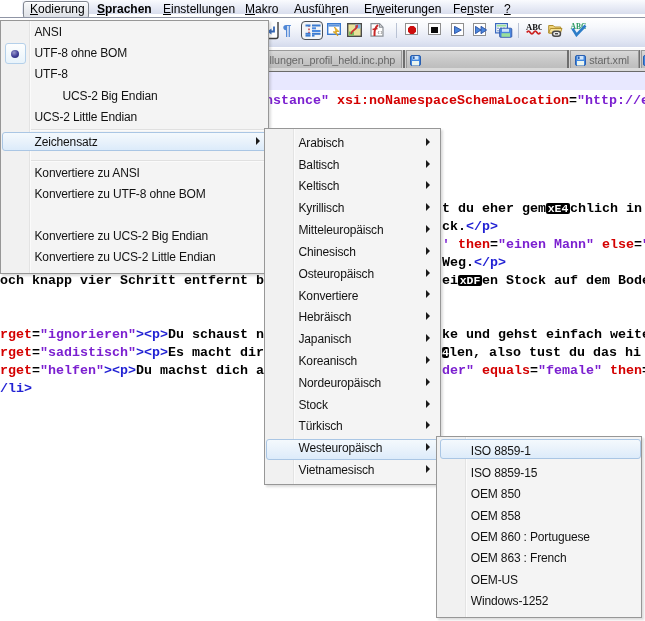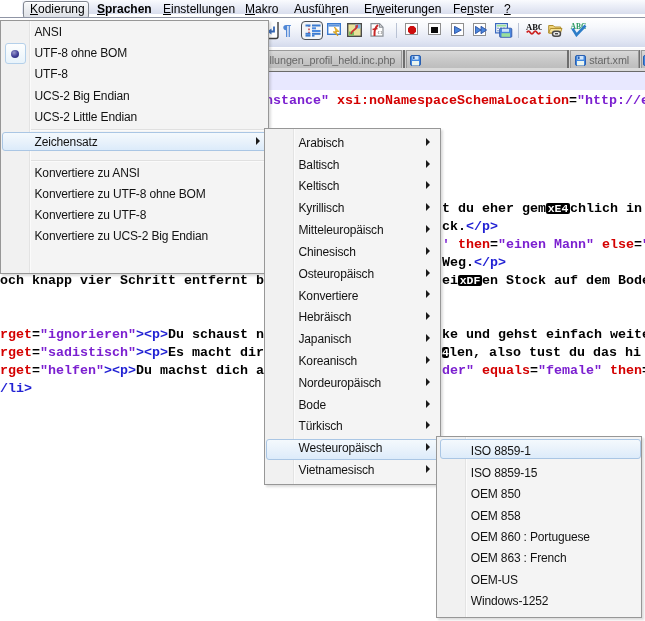--- a/index.html
+++ b/index.html
@@ -240,31 +240,31 @@
 </div>
 
 <div class="menu" id="menu1" style="left:0px;top:19.5px;width:267px;height:252px;">
   <div class="gut"></div>
   <div class="mi" style="top:1.0px;height:21.4px;line-height:21.4px;">ANSI</div>
   <div class="abs" style="left:3.5px;top:22.9px;width:19px;height:19px;border:1px solid #b4d0ea;border-radius:3px;background:linear-gradient(180deg,#fdfefe,#e8f3fb);">
     <div class="abs" style="left:5.5px;top:5.5px;width:8px;height:8px;border-radius:50%;background:radial-gradient(circle at 38% 32%,#9898cc,#3e3e96 55%,#23236e);"></div>
   </div>
   <div class="mi" style="top:22.4px;height:21.4px;line-height:21.4px;">UTF-8 ohne BOM</div>
   <div class="mi" style="top:43.8px;height:21.4px;line-height:21.4px;">UTF-8</div>
-  <div class="mi" style="top:65.2px;height:21.4px;line-height:21.4px;">UCS-2 Big Endian</div>
+  <div class="mi" style="top:65.2px;height:21.4px;line-height:21.4px;margin-left:28px;">UCS-2 Big Endian</div>
   <div class="mi" style="top:86.6px;height:21.4px;line-height:21.4px;">UCS-2 Little Endian</div>
   <div class="msep" style="left:30px;right:2px;top:108.3px;"></div>
   <div class="hl" style="left:0.5px;top:111.2px;width:264px;height:17.8px;"></div>
   <div class="mi" style="top:111.5px;height:20.3px;line-height:20.3px;">Zeichensatz</div>
   <div class="arr" style="right:8.5px;top:116px;"></div>
   <div class="msep" style="left:30px;right:2px;top:139.8px;"></div>
   <div class="mi" style="top:142.3px;height:21.1px;line-height:21.1px;">Konvertiere zu ANSI</div>
   <div class="mi" style="top:163.4px;height:21.1px;line-height:21.1px;">Konvertiere zu UTF-8 ohne BOM</div>
-  <div class="mi" style="top:184.5px;height:21.1px;line-height:21.1px;">Konvertiere zu UTF-8</div>
   <div class="mi" style="top:205.6px;height:21.1px;line-height:21.1px;">Konvertiere zu UCS-2 Big Endian</div>
+  <div class="mi" style="top:226.7px;height:21.1px;line-height:21.1px;">Konvertiere zu UCS-2 Little Endian</div>
 </div>
 
 <div class="menu" id="menu2" style="left:264px;top:128px;width:175.2px;height:355px;">
   <div class="gut"></div>
   <div id="m2items">
       <div class="mi" style="top:3.8px;height:21.82px;line-height:21.82px;">Arabisch</div>
       <div class="arr" style="right:10.5px;top:8.7px;"></div>
       <div class="mi" style="top:25.62px;height:21.82px;line-height:21.82px;">Baltisch</div>
       <div class="arr" style="right:10.5px;top:30.520000000000003px;"></div>
       <div class="mi" style="top:47.44px;height:21.82px;line-height:21.82px;">Keltisch</div>
@@ -280,21 +280,21 @@
       <div class="mi" style="top:156.54000000000002px;height:21.82px;line-height:21.82px;">Konvertiere</div>
       <div class="arr" style="right:10.5px;top:161.44000000000003px;"></div>
       <div class="mi" style="top:178.36px;height:21.82px;line-height:21.82px;">Hebräisch</div>
       <div class="arr" style="right:10.5px;top:183.26000000000002px;"></div>
       <div class="mi" style="top:200.18px;height:21.82px;line-height:21.82px;">Japanisch</div>
       <div class="arr" style="right:10.5px;top:205.08px;"></div>
       <div class="mi" style="top:222px;height:21.82px;line-height:21.82px;">Koreanisch</div>
       <div class="arr" style="right:10.5px;top:226.9px;"></div>
       <div class="mi" style="top:243.82000000000002px;height:21.82px;line-height:21.82px;">Nordeuropäisch</div>
       <div class="arr" style="right:10.5px;top:248.72000000000003px;"></div>
-      <div class="mi" style="top:265.64000000000004px;height:21.82px;line-height:21.82px;">Bode</div>
+      <div class="mi" style="top:265.64000000000004px;height:21.82px;line-height:21.82px;">Stock</div>
       <div class="arr" style="right:10.5px;top:270.54px;"></div>
       <div class="mi" style="top:287.46000000000004px;height:21.82px;line-height:21.82px;">Türkisch</div>
       <div class="arr" style="right:10.5px;top:292.36px;"></div>
       <div class="hl" style="left:1px;top:309.58000000000004px;width:173px;height:19.8px;"></div>
       <div class="mi" style="top:309.28000000000003px;height:21.82px;line-height:21.82px;">Westeuropäisch</div>
       <div class="arr" style="right:10.5px;top:314.18px;"></div>
       <div class="mi" style="top:331.1px;height:21.82px;line-height:21.82px;">Vietnamesisch</div>
       <div class="arr" style="right:10.5px;top:336px;"></div>
     </div>
 </div>

